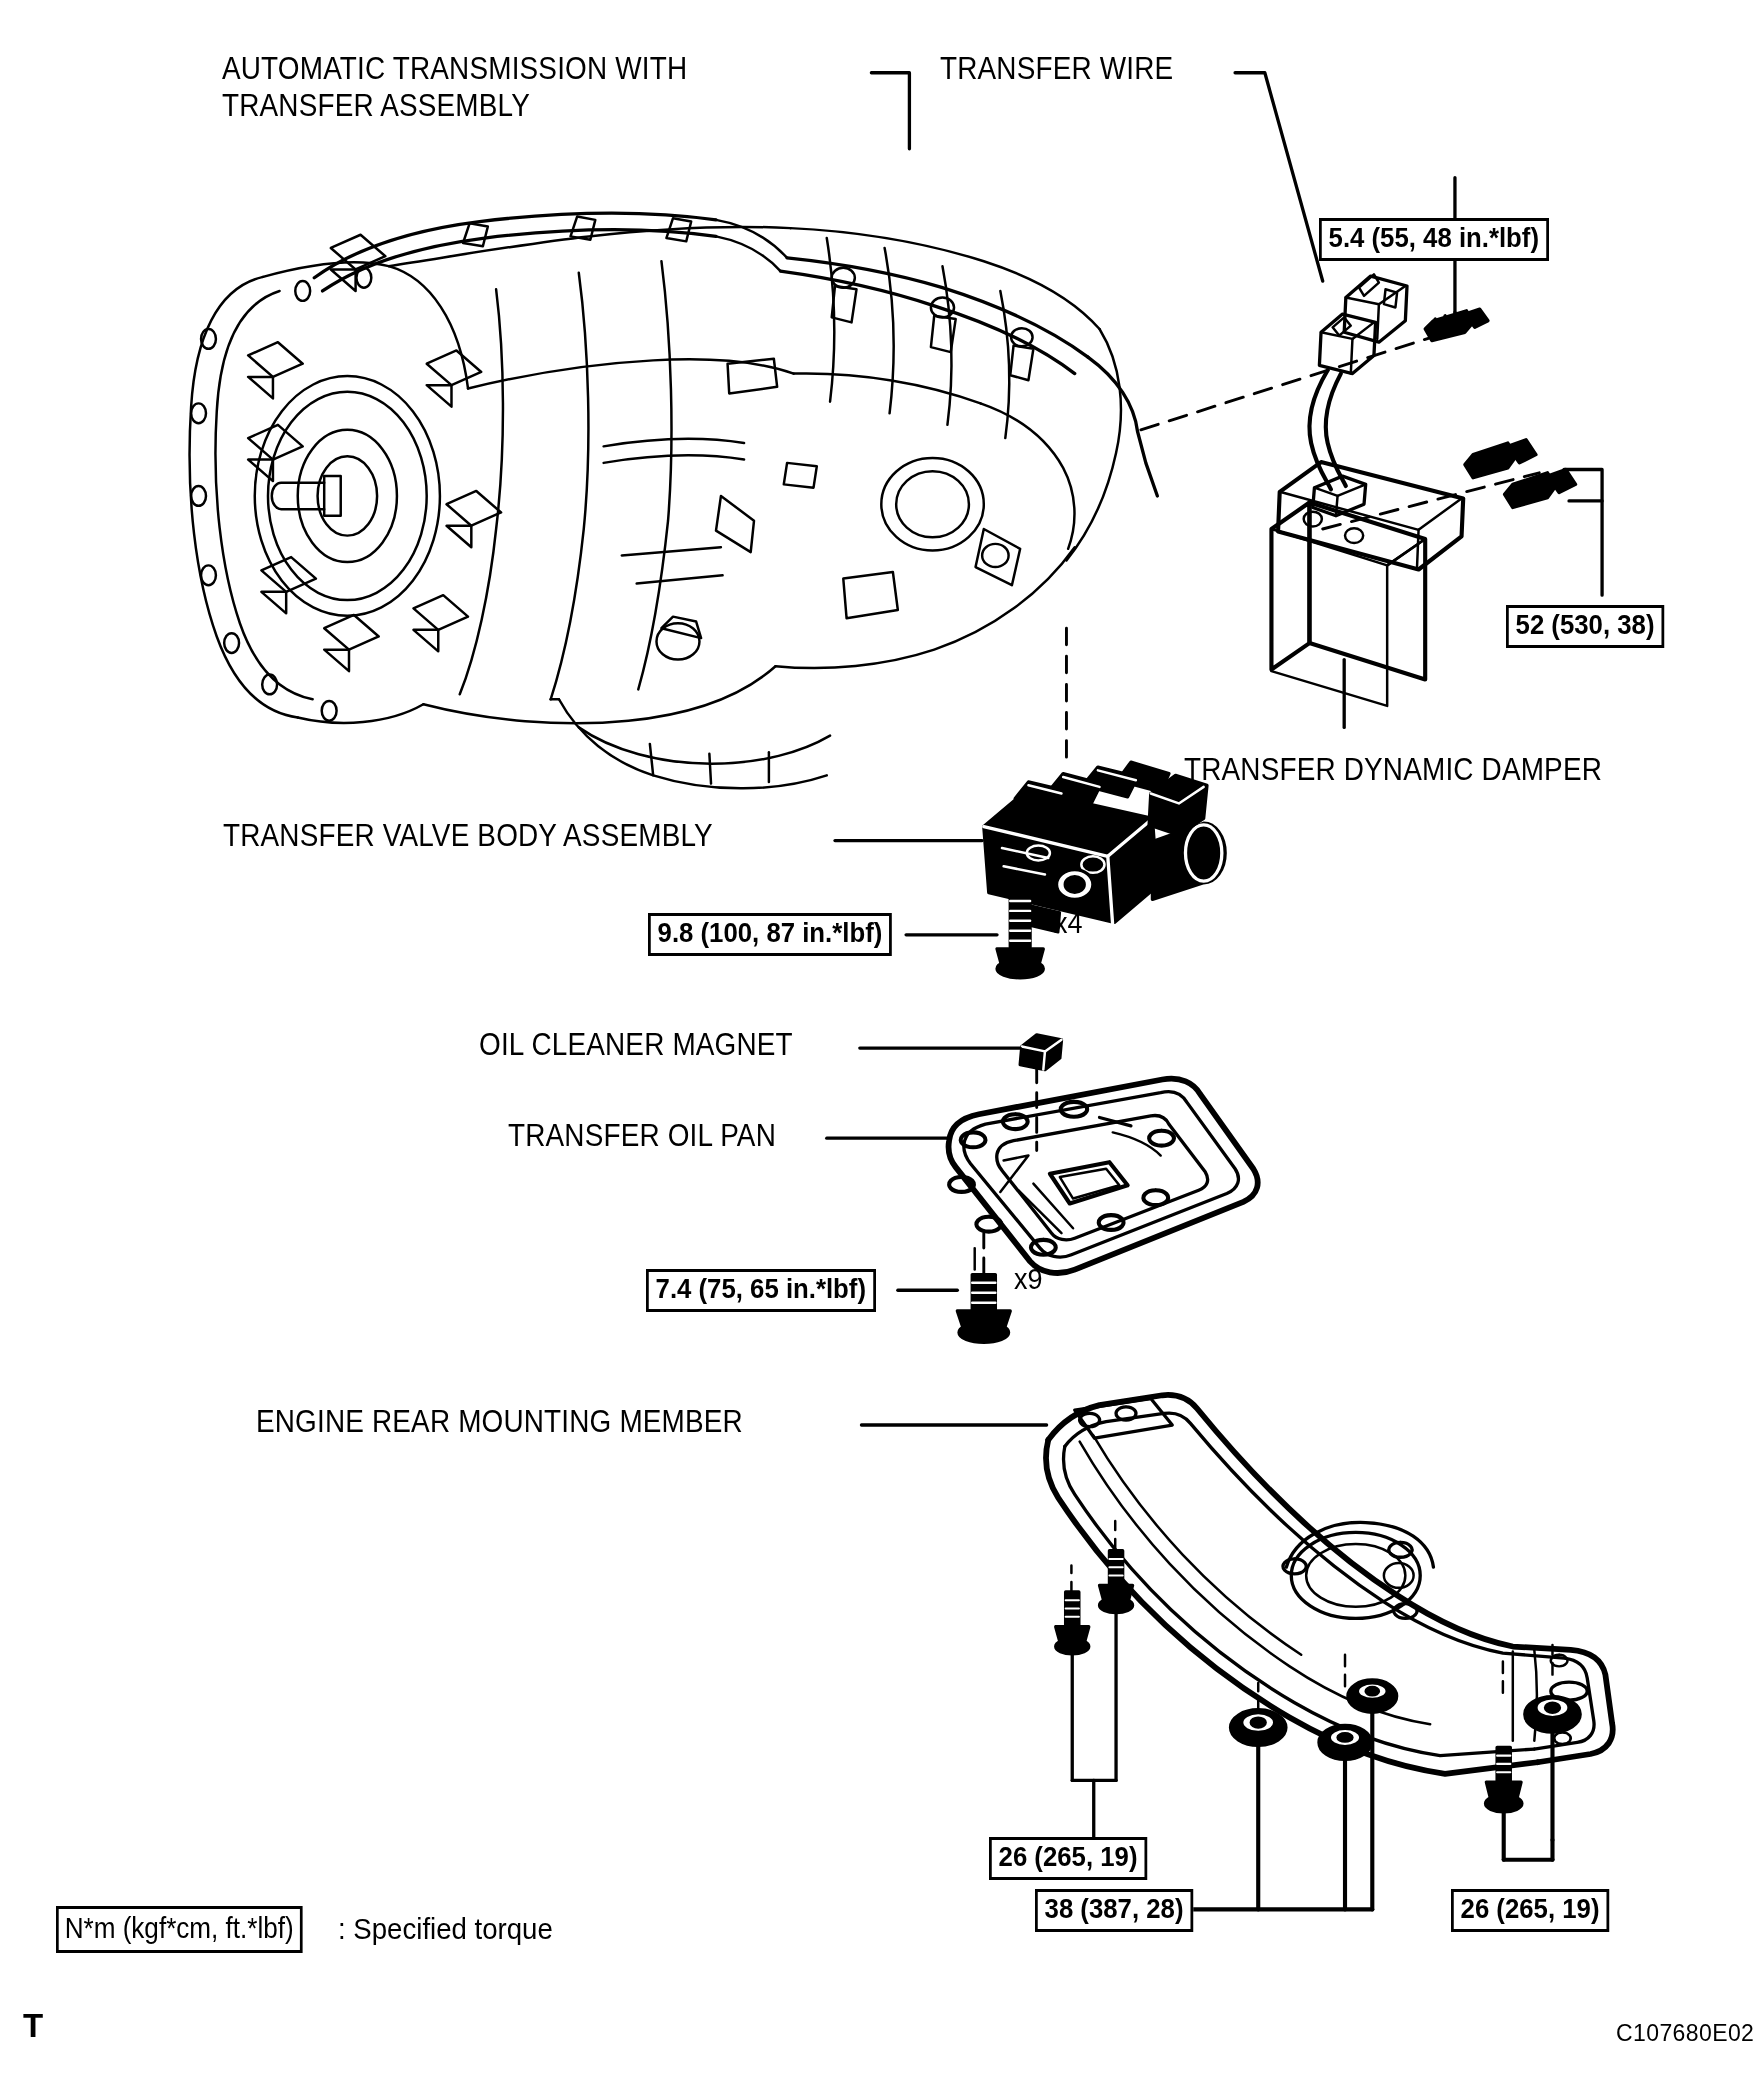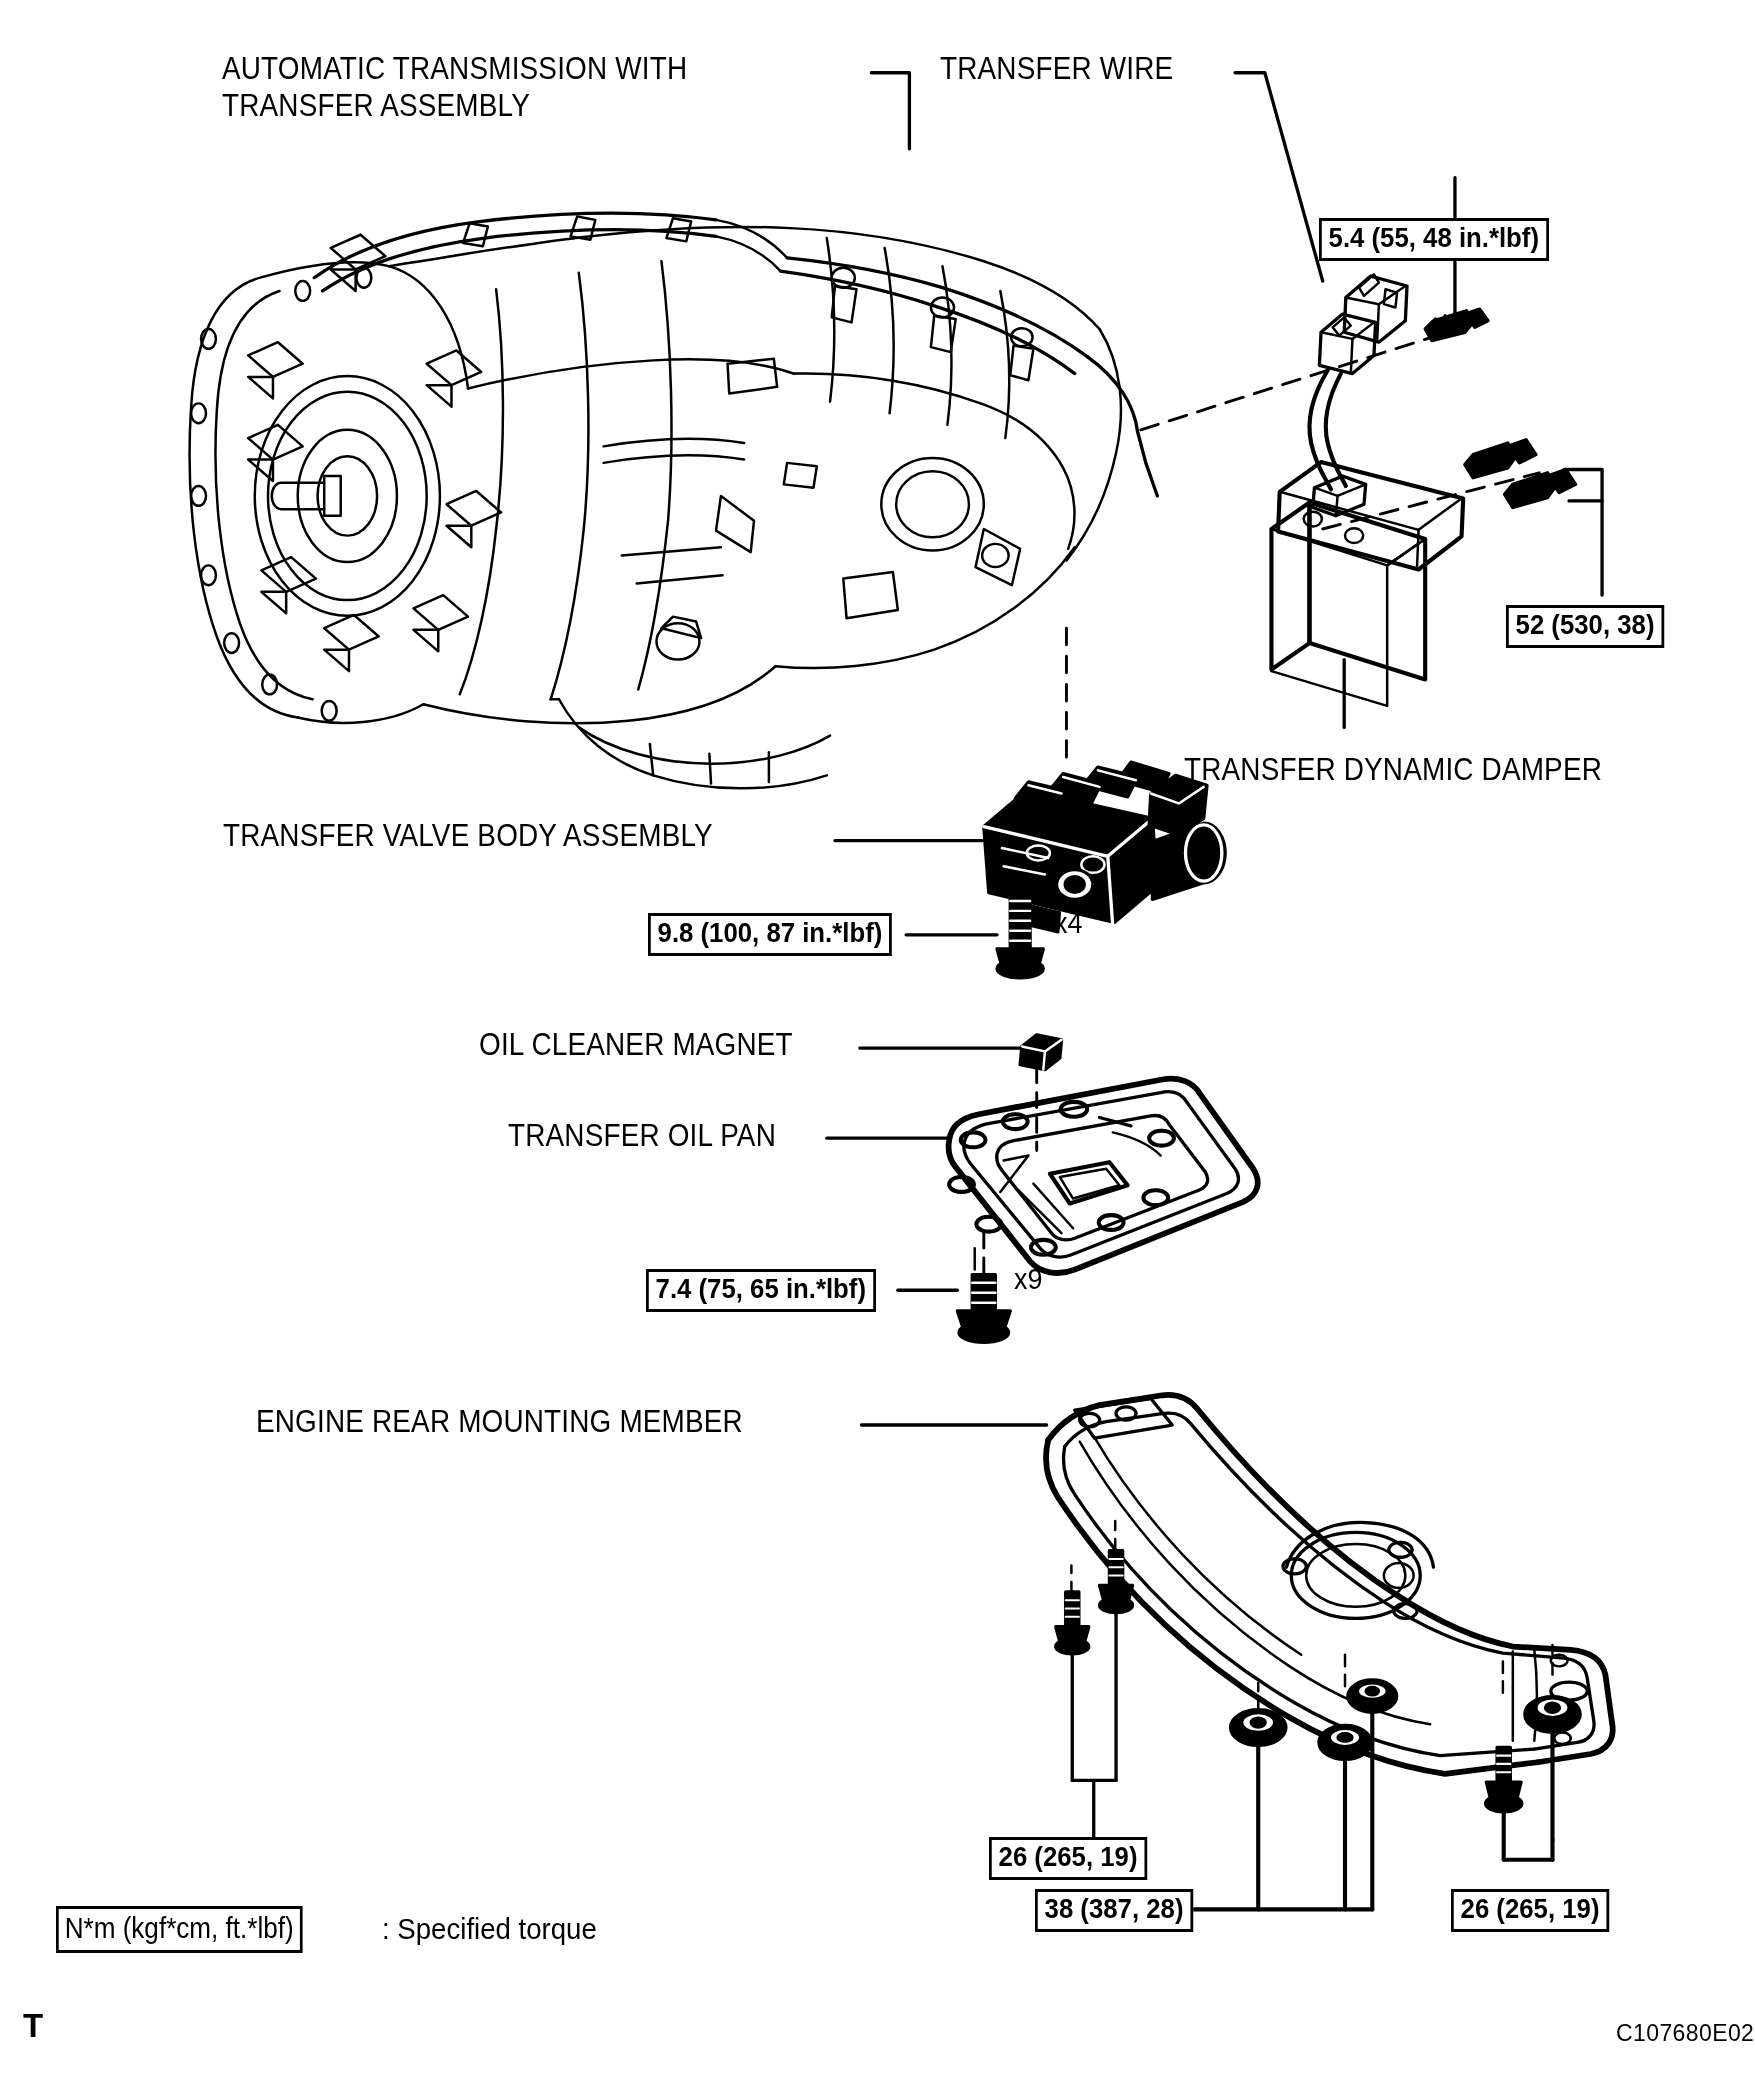--- a/index.html
+++ b/index.html
@@ -26,21 +26,21 @@
     font-weight:bold;font-size:28px;color:#000;white-space:pre;
     display:flex;align-items:center;justify-content:center;
     padding:1.7px 7.4px 4.1px 7.4px;
     transform:scaleX(.92);transform-origin:left top;
   }
   .mult{
     position:absolute;white-space:pre;font-size:30px;
     font-family:"Liberation Sans","DejaVu Sans",sans-serif;
     transform:scaleX(.90);transform-origin:left top;
   }
-  .legend-row{position:absolute;display:flex;align-items:center;gap:44px;}
+  .legend-row{position:absolute;display:flex;align-items:center;}
   .legend-box{
     box-sizing:border-box;border:3.3px solid #000;background:#fff;
     font-size:29px;white-space:pre;padding:2.5px 6.6px 5px 6.6px;
     font-family:"Liberation Sans","DejaVu Sans",sans-serif;
     transform:scaleX(.90);transform-origin:left center;
   }
   .legend-txt{font-size:30px;white-space:pre;margin-left:8.3px;
     font-family:"Liberation Sans","DejaVu Sans",sans-serif;
     transform:scaleX(.92);transform-origin:left center;}
   .corner{position:absolute;white-space:pre;}

